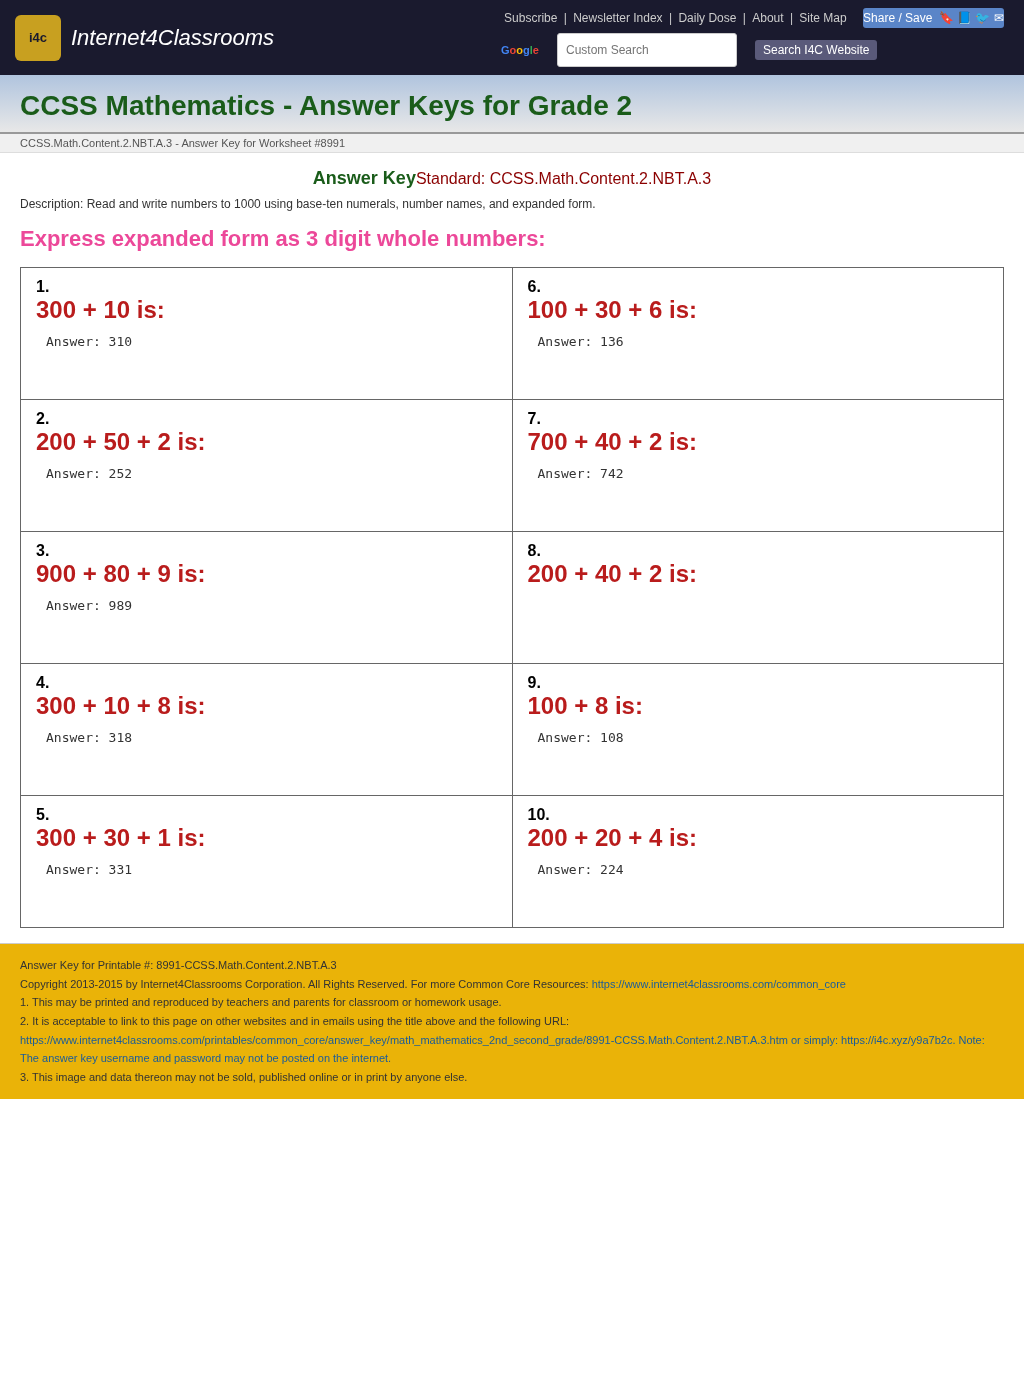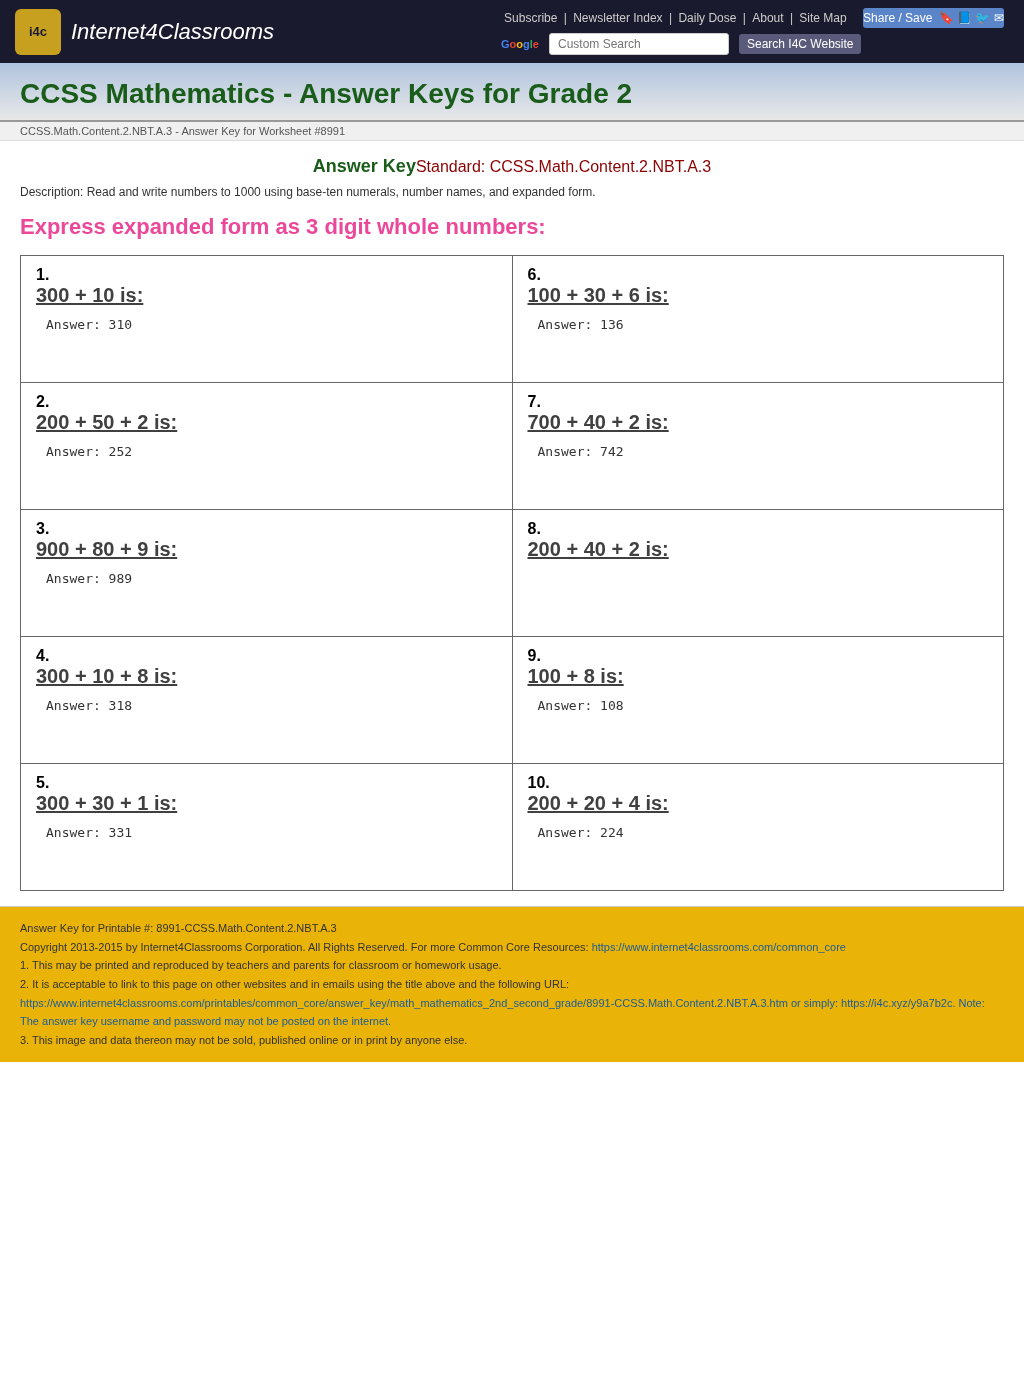--- a/index.html
+++ b/index.html
@@ -44,24 +44,24 @@
       margin-bottom: 5px;
     }
     #top-nav a {
       color: #ccc;
       text-decoration: none;
       margin: 0 3px;
     }
     #search-bar {
       display: flex;
       align-items: center;
-      gap: 10px;
+      gap: 18px;
     }
     #search-input {
-      padding: 3px 8px;
+      padding: 9px 8px;
       font-size: 12px;
       border: 1px solid #ccc;
       border-radius: 3px;
       width: 180px;
     }
     #search-button {
       background: #5a5a7a;
       color: #fff;
       border: none;
       padding: 3px 8px;
@@ -158,25 +158,24 @@
     }
     .problem-cell:last-child {
       border-right: none;
     }
     .problem-number {
       font-size: 16px;
       color: #000;
       font-weight: bold;
     }
     .problem-expression {
-      color: #404040;
-      font-size: 20px;
+      color: #b91c1c;
+      font-size: 24px;
       font-weight: bold;
       margin-bottom: 10px;
-      text-decoration: underline;
     }
     .problem-answer {
       font-family: monospace;
       font-size: 13px;
       color: #333;
       padding-left: 10px;
     }
 
     
     #footer {

